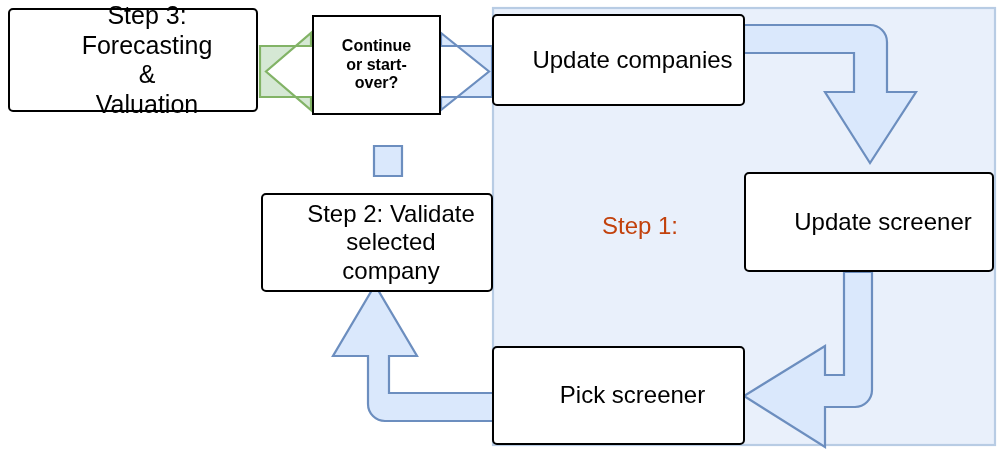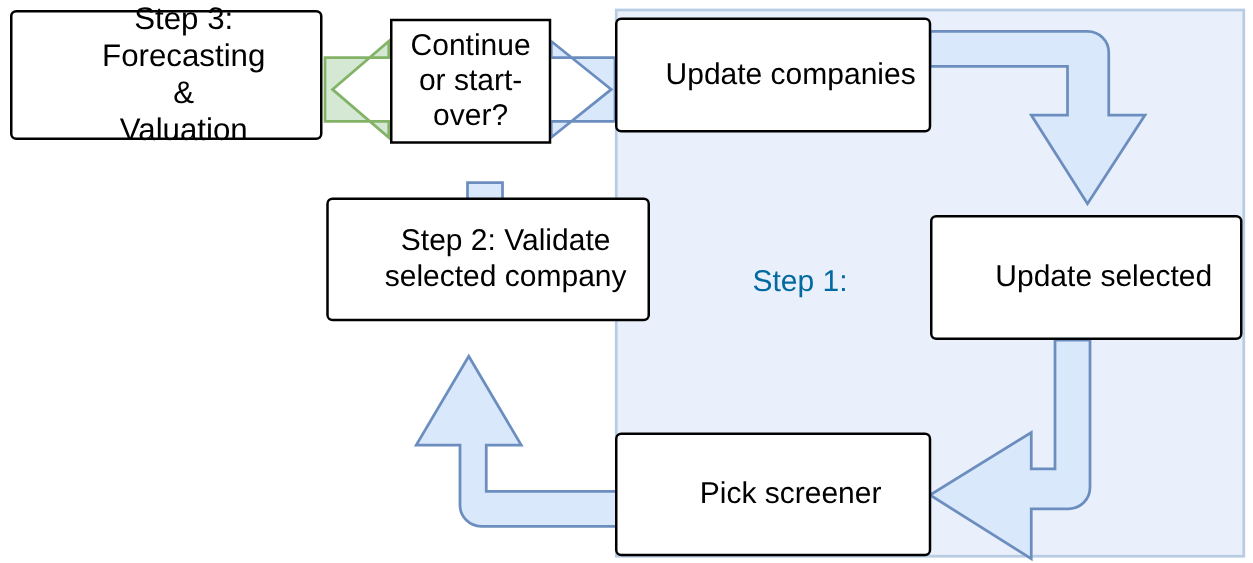--- a/index.html
+++ b/index.html
@@ -39,21 +39,21 @@
   }
   .node.rounded { border-radius: 5px; padding-left: 28px; }
   .node.sharp   { border-radius: 0; }
   .node-text {
     display: block;
     white-space: pre-line;
     padding: 0 6px;
   }
   .plain-label {
     position: absolute;
-    color: #0369a1;
+    color: #c2410c;
     white-space: pre;
     z-index: 6;
   }
 </style>
 </head>
 <body>
 
 <div id="canvas">
 
   <svg id="svg-layer" viewBox="0 0 1002 450">
@@ -95,36 +95,36 @@
   </svg>
 
   <div class="plain-label" style="left:594px; top:212px; width:92px; text-align:center; font-size:24px;">Step 1:</div>
 
   <div class="node rounded" style="left:8px; top:8px; width:250px; height:104px; font-size:25px;">
     <span class="node-text">Step 3: Forecasting
 &amp;
 Valuation</span>
   </div>
 
-  <div class="node sharp" style="left:312px; top:15px; width:129px; height:100px; font-size:24px;">
+  <div class="node sharp" style="left:312px; top:15px; width:129px; height:100px; font-size:16px;font-weight:bold;">
     <span class="node-text">Continue
 or start-
 over?</span>
   </div>
 
   <div class="node rounded" style="left:492px; top:14px; width:253px; height:92px; font-size:24px;">
     <span class="node-text">Update companies</span>
   </div>
 
   <div class="node rounded" style="left:744px; top:172px; width:250px; height:100px; font-size:24px;">
-    <span class="node-text">Update selected</span>
+    <span class="node-text">Update screener</span>
   </div>
 
   <div class="node rounded" style="left:492px; top:346px; width:253px; height:99px; font-size:24px;">
     <span class="node-text">Pick screener</span>
   </div>
 
-  <div class="node rounded" style="left:261px; top:158px; width:259px; height:99px; font-size:24px;">
+  <div class="node rounded" style="left:261px; top:193px; width:232px; height:99px; font-size:24px;">
     <span class="node-text">Step 2: Validate
 selected company</span>
   </div>
 
 </div>
 
 </body></html>

